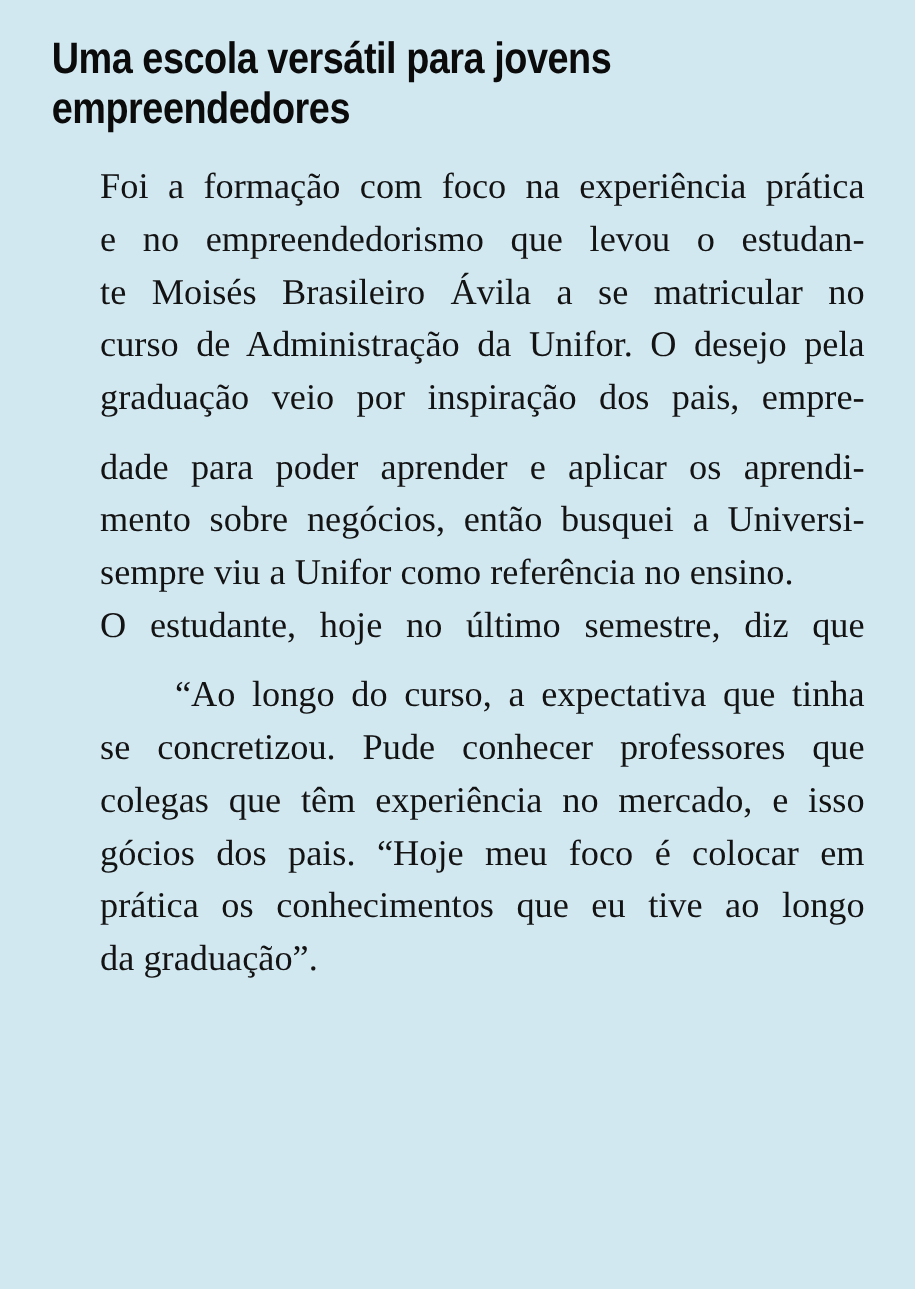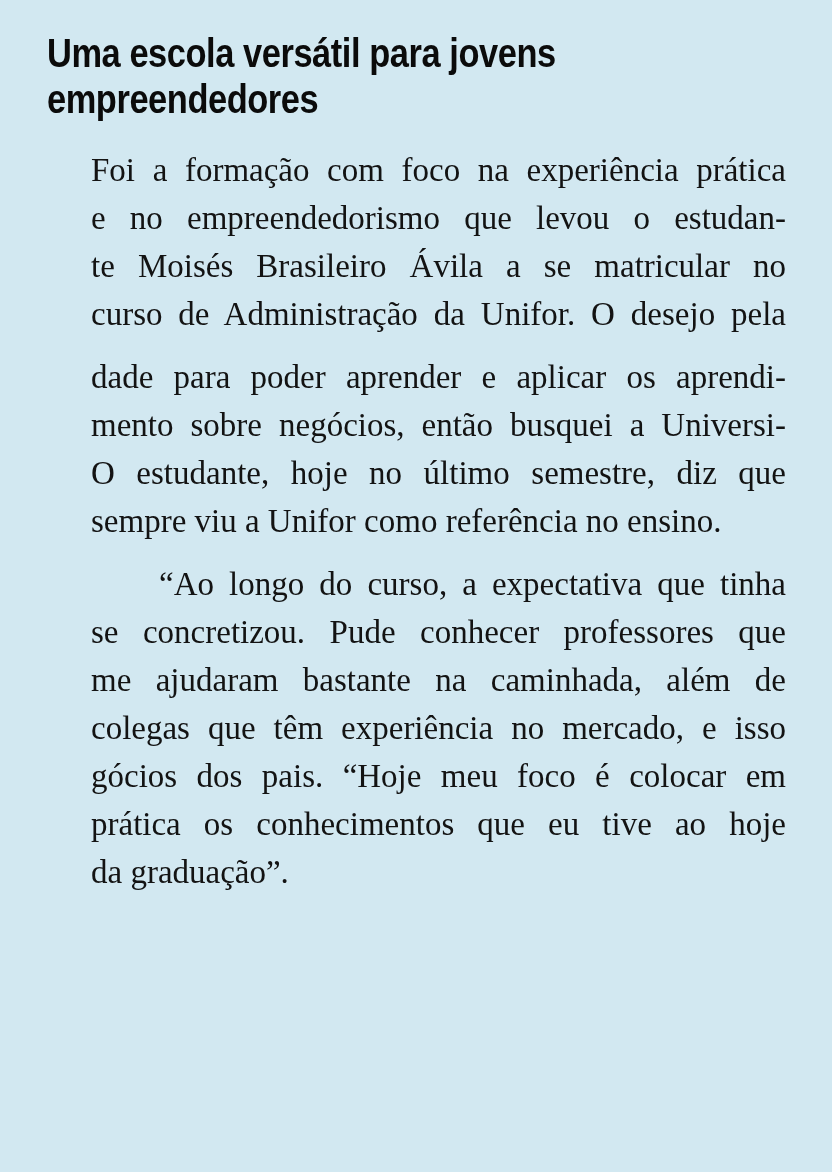--- a/index.html
+++ b/index.html
@@ -52,30 +52,30 @@
   <h1 class="title" style="color: rgb(11, 11, 11);">
     <div class="title-line">Uma escola versátil para jovens</div>
     <div class="title-line">empreendedores</div>
   </h1>
   <div class="bodytext" style="color: rgb(19, 19, 19);">
       <div class="paragraph">
         <div class="line"><span class="seg">Foi a formação com foco na experiência prática</span></div>
         <div class="line"><span class="seg">e no empreendedorismo que levou o estudan-</span></div>
         <div class="line"><span class="seg">te </span><span class="seg-bold">Moisés Brasileiro Ávila</span><span class="seg"> a se matricular no</span></div>
         <div class="line"><span class="seg">curso de Administração da Unifor. O desejo pela</span></div>
+        <div class="line"><span class="seg">graduação veio por inspiração dos pais, empre-</span></div>
       </div>
       <div class="paragraph">
         <div class="line"><span class="seg">dade para poder aprender e aplicar os aprendi-</span></div>
         <div class="line"><span class="seg">mento sobre negócios, então busquei a Universi-</span></div>
+        <div class="line last"><span class="seg">sempre viu a Unifor como referência no ensino.</span></div>
         <div class="line"><span class="seg">O estudante, hoje no último semestre, diz que</span></div>
-        <div class="line last"><span class="seg">sempre viu a Unifor como referência no ensino.</span></div>
       </div>
       <div class="paragraph">
         <div class="line indent"><span class="seg">“Ao longo do curso, a expectativa que tinha</span></div>
         <div class="line"><span class="seg">se concretizou. Pude conhecer professores que</span></div>
-        <div class="line"><span class="seg">me ajudaram bastante na caminhada, além de</span></div>
         <div class="line"><span class="seg">colegas que têm experiência no mercado, e isso</span></div>
         <div class="line"><span class="seg">gócios dos pais. “Hoje meu foco é colocar em</span></div>
-        <div class="line"><span class="seg">prática os conhecimentos que eu tive ao hoje</span></div>
+        <div class="line"><span class="seg">prática os conhecimentos que eu tive ao longo</span></div>
         <div class="line last"><span class="seg">da graduação”.</span></div>
       </div>
     </div>
 </main>
 
 </body></html>

